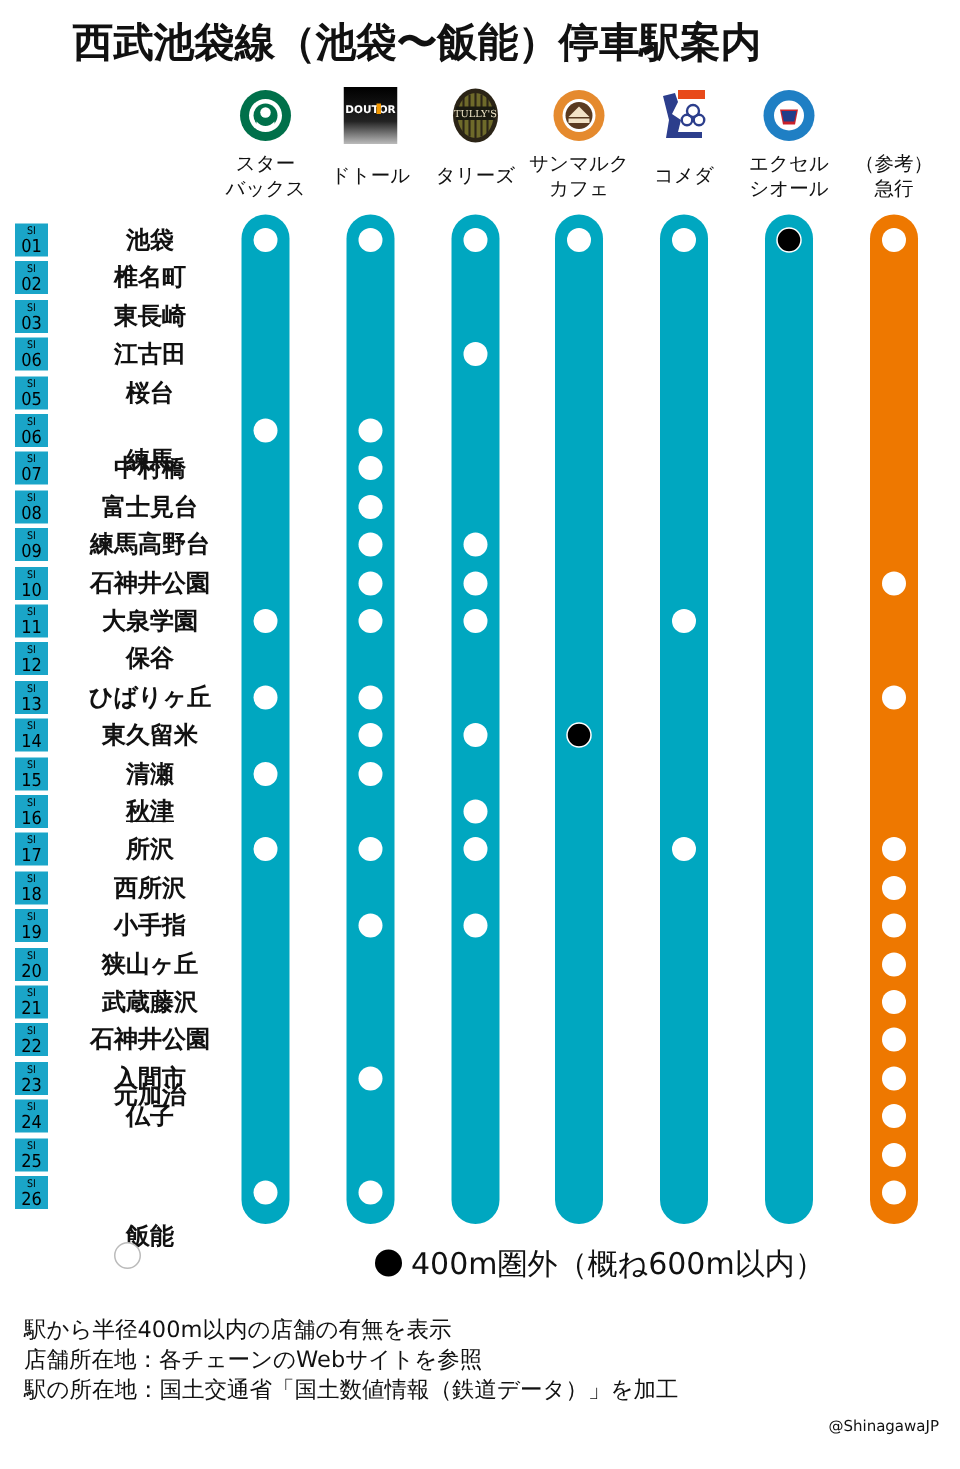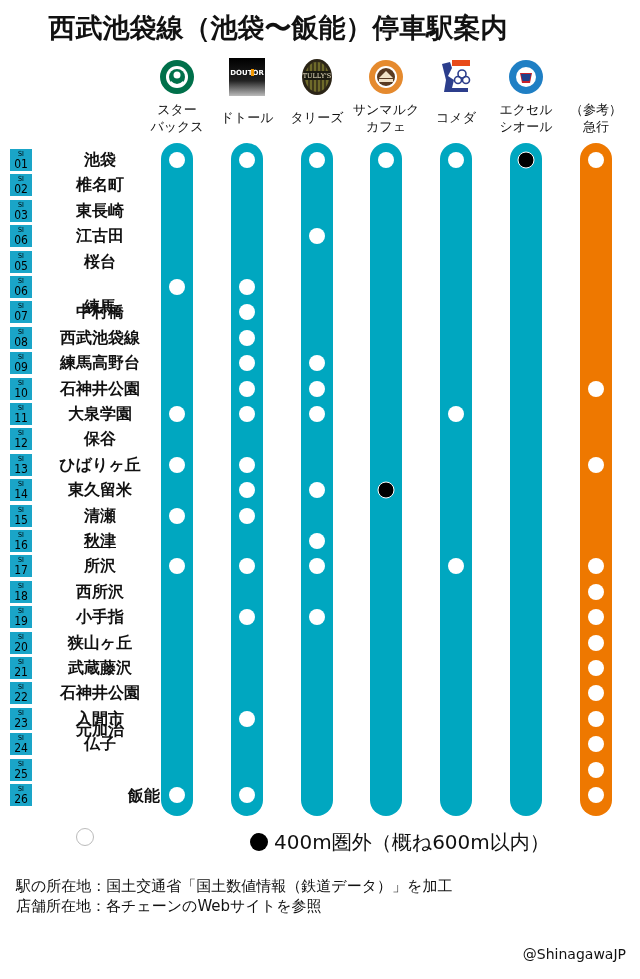--- a/index.html
+++ b/index.html
@@ -19,21 +19,21 @@
   .dot.out { background: #000000; border: 1.5px solid #ffffff; width: 17px; height: 17px; }
   .badge { position: absolute; left: 10px; width: 22px; height: 22px; background: #1aa5c8;
            color: #000000; text-align: center; font-family: "DejaVu Sans Condensed","DejaVu Sans", sans-serif; }
   .badge .l { display: block; font-size: 7px; line-height: 8px; padding-top: 1px; }
   .badge .n { display: block; font-size: 12px; line-height: 12px; }
   .station { position: absolute; left: 40px; width: 120px; text-align: center; font-size: 16px;
              font-weight: bold; line-height: 20px; transform: translateY(-50%); }
   .legend { position: absolute; top: 828px; font-size: 20px; line-height: 28px; display: flex; align-items: center; }
   .legend .sw { width: 18px; height: 18px; border-radius: 50%; margin-right: 6px; box-sizing: border-box; }
   .notes { position: absolute; left: 16px; top: 876px; font-size: 15px; line-height: 20px; }
-  .credit { position: absolute; right: 14px; top: 946px; font-size: 14px; }
+  .credit { position: absolute; right: 14px; top: 946px; font-size: 10px; }
 </style>
 </head>
 <body>
 
 <div class="title">西武池袋線（池袋〜飯能）停車駅案内</div>
 
 <svg class="logo" style="left:177px" viewBox="0 0 36 36">
   <circle cx="18" cy="18" r="17" fill="#00704A"></circle>
   <circle cx="18" cy="18" r="11" fill="#ffffff"></circle>
   <circle cx="18" cy="18" r="8" fill="#00704A"></circle>
@@ -165,21 +165,21 @@
     <div class="badge" style="top: 301.4px;">
       <span class="l">SI</span>
       <span class="n">07</span>
     </div>
     <div class="station" style="top: 312.4px;">中村橋</div>
     <div class="dot in" style="left: 247px; top: 312.4px;"></div>
     <div class="badge" style="top: 326.8px;">
       <span class="l">SI</span>
       <span class="n">08</span>
     </div>
-    <div class="station" style="top: 337.8px;">西武池袋線</div>
+    <div class="station" style="top: 337.8px;">富士見台</div>
     <div class="dot in" style="left: 247px; top: 337.8px;"></div>
     <div class="badge" style="top: 352.2px;">
       <span class="l">SI</span>
       <span class="n">09</span>
     </div>
     <div class="station" style="top: 363.2px;">練馬高野台</div>
     <div class="dot in" style="left: 247px; top: 363.2px;"></div>
     <div class="dot in" style="left: 317px; top: 363.2px;"></div>
     <div class="badge" style="top: 377.6px;">
       <span class="l">SI</span>
@@ -290,31 +290,32 @@
     <div class="badge" style="top: 758.6px;">
       <span class="l">SI</span>
       <span class="n">25</span>
     </div>
     <div class="station" style="top: 730px;">元加治</div>
     <div class="dot in" style="left: 596px; top: 769.6px;"></div>
     <div class="badge" style="top: 784px;">
       <span class="l">SI</span>
       <span class="n">26</span>
     </div>
-    <div class="station" style="top: 796px; text-align: right;">飯能</div>
+    <div class="station" style="top: 824px;">飯能</div>
     <div class="dot in" style="left: 177px; top: 795px;"></div>
     <div class="dot in" style="left: 247px; top: 795px;"></div>
     <div class="dot in" style="left: 596px; top: 795px;"></div>
   </div>
 
 <div class="legend" style="left:76px">
   <span class="sw" style="border:1px solid #bbb;background:#fff"></span>
 </div>
 <div class="legend" style="left:250px">
   <span class="sw" style="background:#000"></span>
   <span>400m圏外（概ね600m以内）</span>
 </div>
 
 <div class="notes">
+  <div>駅から半径400m以内の店舗の有無を表示</div>
+  <div>店舗所在地：各チェーンのWebサイトを参照</div>
   <div>駅の所在地：国土交通省「国土数値情報（鉄道データ）」を加工</div>
-  <div>店舗所在地：各チェーンのWebサイトを参照</div>
 </div>
 <div class="credit">@ShinagawaJP</div>
 
 </body></html>

